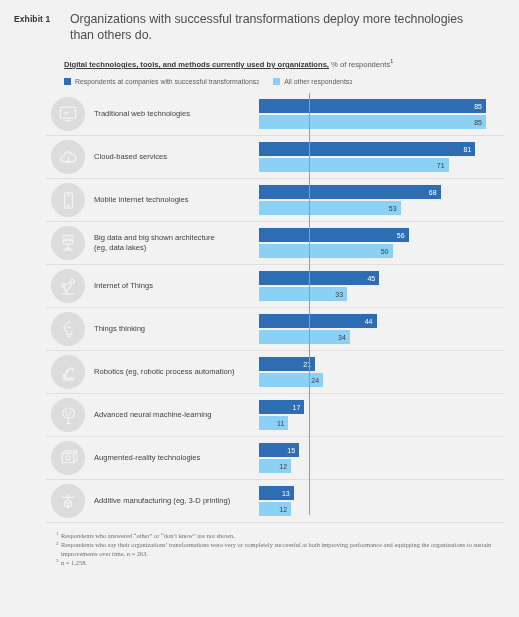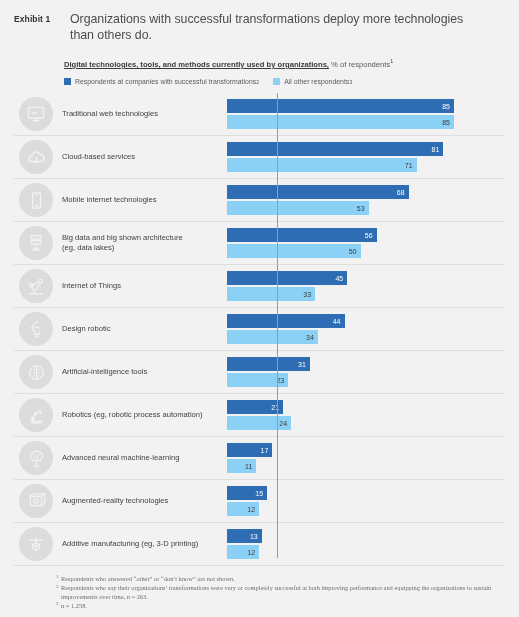--- a/index.html
+++ b/index.html
@@ -75,20 +75,21 @@
     height: 6.5px;
     margin-right: 4.5px;
     flex: 0 0 auto;
   }
 
   
   .chart {
     margin-top: 8px;
     padding: 0 14px 0 14px;
     position: relative;
+    margin-left: 32px;
   }
   .axis-line {
     position: absolute;
     left: 277px;
     top: 0;
     bottom: 8px;
     width: 1.4px;
     background: #9b9b9b;
     z-index: 3;
   }
@@ -295,42 +296,25 @@
       <div class="row">
         <div class="row-icon">
           <svg width="20" height="20" viewBox="0 0 24 24" fill="none" stroke="#f3f3f3" stroke-width="1.5">
             <path d="M15 3.5a7 7 0 0 0-7 7c0 2 .9 3.4 1.8 4.5.6.8.9 1.4.9 2.3v1.2h5.6V17c0-.9.3-1.5.9-2.3"></path>
             <path d="M10.2 18.8h5.6M11 21h4"></path>
             <path d="M11 11.5c0-1.4 1-2.4 2.2-2.4s2.2 1 2.2 2.4"></path>
             <path d="M8 10.5H5.5"></path>
           </svg>
         </div>
         <div class="row-label">
-          <div>Design robotic</div>
+          <div>Things thinking</div>
         </div>
         <div class="bars">
           <div class="bar dark" style="width: 117.506px;">44</div>
           <div class="bar light" style="width: 90.8px;">34</div>
-        </div>
-      </div>
-      <div class="row">
-        <div class="row-icon">
-          <svg width="21" height="21" viewBox="0 0 24 24" fill="none" stroke="#f3f3f3" stroke-width="1.25">
-            <path d="M12 4v16"></path>
-            <path d="M12 5.5a3.2 3.2 0 0 0-5.6 2 3 3 0 0 0-1.6 4.3A3.2 3.2 0 0 0 7 16.8 3.1 3.1 0 0 0 12 19"></path>
-            <path d="M12 5.5a3.2 3.2 0 0 1 5.6 2 3 3 0 0 1 1.6 4.3A3.2 3.2 0 0 1 17 16.8 3.1 3.1 0 0 1 12 19"></path>
-            <path d="M8.5 8.8h2M8 12.5h2.5M9 15.8h2M13.5 8.8h2M13.5 12.5H16M13 15.8h2"></path>
-          </svg>
-        </div>
-        <div class="row-label">
-          <div>Artificial-intelligence tools</div>
-        </div>
-        <div class="bars">
-          <div class="bar dark" style="width: 82.7882px;">31</div>
-          <div class="bar light" style="width: 61.4235px;">23</div>
         </div>
       </div>
       <div class="row">
         <div class="row-icon">
           <svg width="21" height="21" viewBox="0 0 24 24" fill="none" stroke="#f3f3f3" stroke-width="1.5">
             <path d="M5 18.5h14"></path>
             <path d="M7.5 18.5v-3.2l3.5-5.2"></path>
             <path d="M11 10.1l4.2-3.6"></path>
             <path d="M15.2 6.5l2.3 2.2-2 2"></path>
             <circle cx="11" cy="10.1" r="1.4"></circle>

